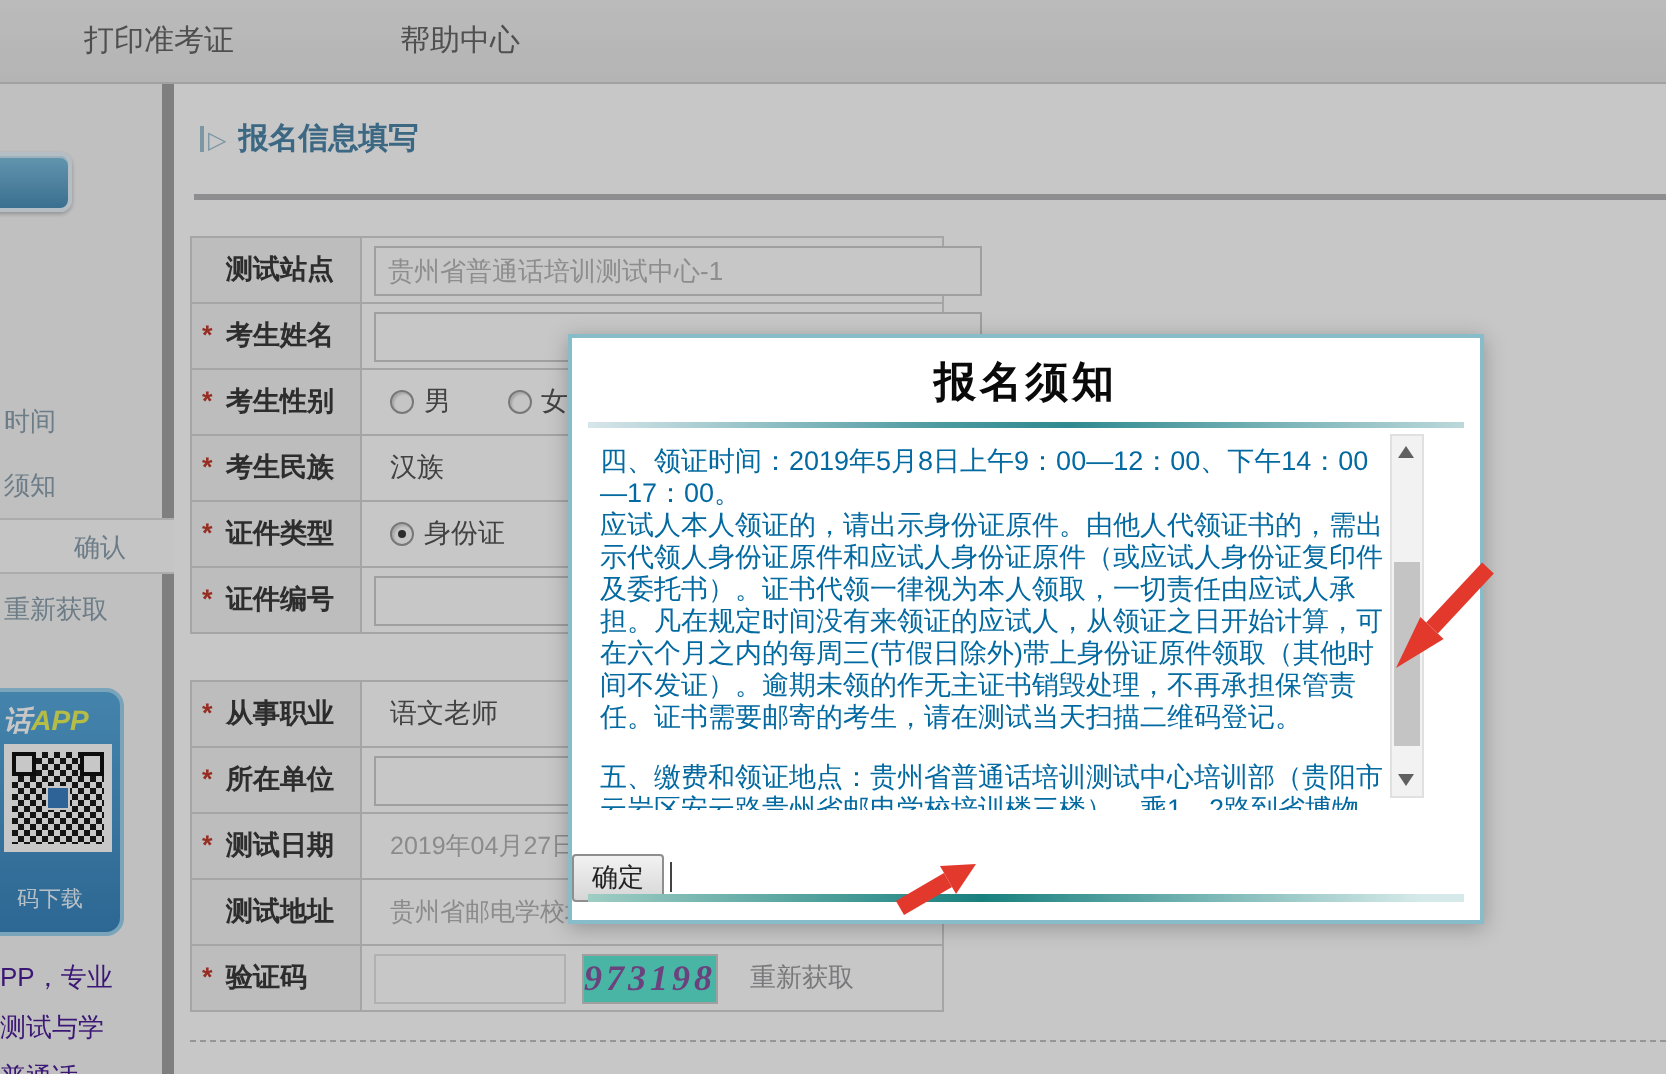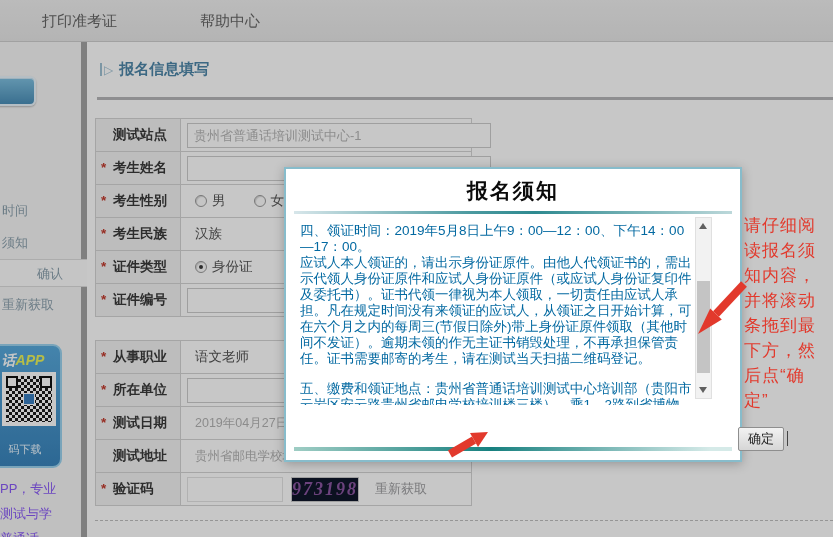--- a/index.html
+++ b/index.html
@@ -34,21 +34,21 @@
   .qr-pattern { width:100%; height:100%;
     background:conic-gradient(#1a1a1a 25%, #fff 0 50%, #1a1a1a 0 75%, #fff 0);
     background-size:6px 6px; position:relative; }
   .qr-finder { position:absolute; width:12px; height:12px; border:2px solid #111; background:#fff; }
   .qr-finder.tl { left:0; top:0; } .qr-finder.tr { right:0; top:0; }
   .qr-logo { position:absolute; left:17px; top:17px; width:12px; height:12px;
     background:#3a7fc1; border:1px solid #fff; }
   .promo-dl { position:absolute; left:0; top:96px; width:78px; text-align:center;
     font-size:11px; color:#eaf6ff; }
   .side-link { position:absolute; left:0; width:87px; height:22px; line-height:22px;
-    font-size:13px; color:#8b5cf6; cursor:pointer; white-space:nowrap; }
+    font-size:13px; color:#4c1d95; cursor:pointer; white-space:nowrap; }
 
   
   .main { position:absolute; left:88px; top:42px; width:745px; height:495px; background:#fff; }
   .sec-head { position:absolute; left:12px; top:18px; font-size:15px; font-weight:bold;
     color:#4d86a8; display:flex; align-items:center; }
   .flag-icon { display:inline-flex; align-items:center; margin-right:6px; color:#7fa8bf; }
   .flag-icon .bar { width:2px; height:13px; background:#9fc0d2; margin-right:2px; }
   .flag-icon .tri { font-size:12px; color:#9fc0d2; }
   .sec-rule { position:absolute; left:9px; right:0; top:55px; height:3px; background:#b7b7b9; }
 
@@ -67,21 +67,21 @@
   .inp.small { width:96px; margin-left:-8px; border-color:#e3e3e3; }
   .val-text { color:#555; } .val-text.dis { color:#b3b3b3; font-size:12.5px; }
   .radio-opt { display:inline-flex; align-items:center; margin-right:28px; cursor:pointer; }
   .radio-opt.wide { margin-right:42px; }
   .rb { width:12px; height:12px; border:1px solid #9a9a9a; border-radius:50%;
     background:#fdfdfd; margin-right:5px; position:relative;
     box-shadow:inset 1px 1px 1px rgba(0,0,0,.15); }
   .rb.on::after { content:""; position:absolute; left:3px; top:3px; width:4px; height:4px;
     border-radius:50%; background:#3a3a3a; }
   .captcha-box { display:inline-block; vertical-align:middle; margin-left:8px;
-    width:68px; height:25px; border:1px solid #ccc; background:#0f172a; text-align:center;
+    width:68px; height:25px; border:1px solid #ccc; background:#5eead4; text-align:center;
     cursor:pointer; }
   .captcha-txt { font-family:"Liberation Serif","DejaVu Serif",serif; font-style:italic;
     font-weight:bold; font-size:18px; color:#8a55a0; letter-spacing:2px; line-height:23px; }
   .refresh { display:inline-block; vertical-align:middle; margin-left:16px; font-size:13px;
     color:#9c9c9f; cursor:pointer; text-decoration:none; }
   .dashed { position:absolute; left:7px; right:0; top:478px;
     border-top:1px dashed #bfbfbf; }
 
   
   .dim { position:absolute; left:0; top:0; width:833px; height:537px;
@@ -104,21 +104,21 @@
     cursor:pointer; }
   .m-up { top:0; } .m-down { bottom:0; }
   .m-up::after { content:""; position:absolute; left:3px; top:5px;
     border-left:4px solid transparent; border-right:4px solid transparent;
     border-bottom:6px solid #606060; }
   .m-down::after { content:""; position:absolute; left:3px; top:5px;
     border-left:4px solid transparent; border-right:4px solid transparent;
     border-top:6px solid #606060; }
   .m-thumb { position:absolute; left:1px; top:63px; width:13px; height:92px;
     background:#c4c4c4; cursor:grab; }
-  .confirm-wrap { position:absolute; left:0; top:258px; width:100%; text-align:right;margin-left:48px; }
+  .confirm-wrap { position:absolute; left:0; top:258px; width:100%; text-align:left; }
   .confirm-btn { display:inline-block; padding:2px 9px; font-size:13px; color:#222;
     background:linear-gradient(#f2f2f2,#d6d6d6); border:1px solid #8e8e8e;
     border-radius:2px; cursor:pointer; }
   .caret { display:inline-block; width:1px; height:15px; background:#444;
     vertical-align:middle; margin-left:3px; }
   .modal-rule-bottom { position:absolute; left:8px; right:8px; bottom:9px; height:4px;
     background:linear-gradient(90deg,#9fcdc4 0%,#17807f 45%,#d5eae8 95%); }
 
   
   .red-note { position:absolute; left:744px; top:213px; width:78px; z-index:30;
@@ -253,21 +253,20 @@
       <div class="m-up"></div>
       <div class="m-thumb"></div>
       <div class="m-down"></div>
     </div>
     <div class="confirm-wrap">
       <span class="confirm-btn">确定</span><span class="caret"></span>
     </div>
     <div class="modal-rule-bottom"></div>
   </div>
 
-  <div class="red-note">请仔细阅读报名须知内容，并将滚动条拖到最下方，然后点“确定”</div>
 
   <svg class="arrow-svg" style="left:692px; top:276px" width="64" height="66">
     <line x1="52" y1="8" x2="24" y2="38" stroke="#e2392c" stroke-width="8"></line>
     <polygon points="6,58 29.8,43.5 18.2,32.5" fill="#e2392c"></polygon>
   </svg>
   <svg class="arrow-svg" style="left:444px; top:426px" width="52" height="34">
     <line x1="6" y1="28" x2="30" y2="14" stroke="#e2392c" stroke-width="8"></line>
     <polygon points="44,6 34,21 26,7" fill="#e2392c"></polygon>
   </svg>
 

